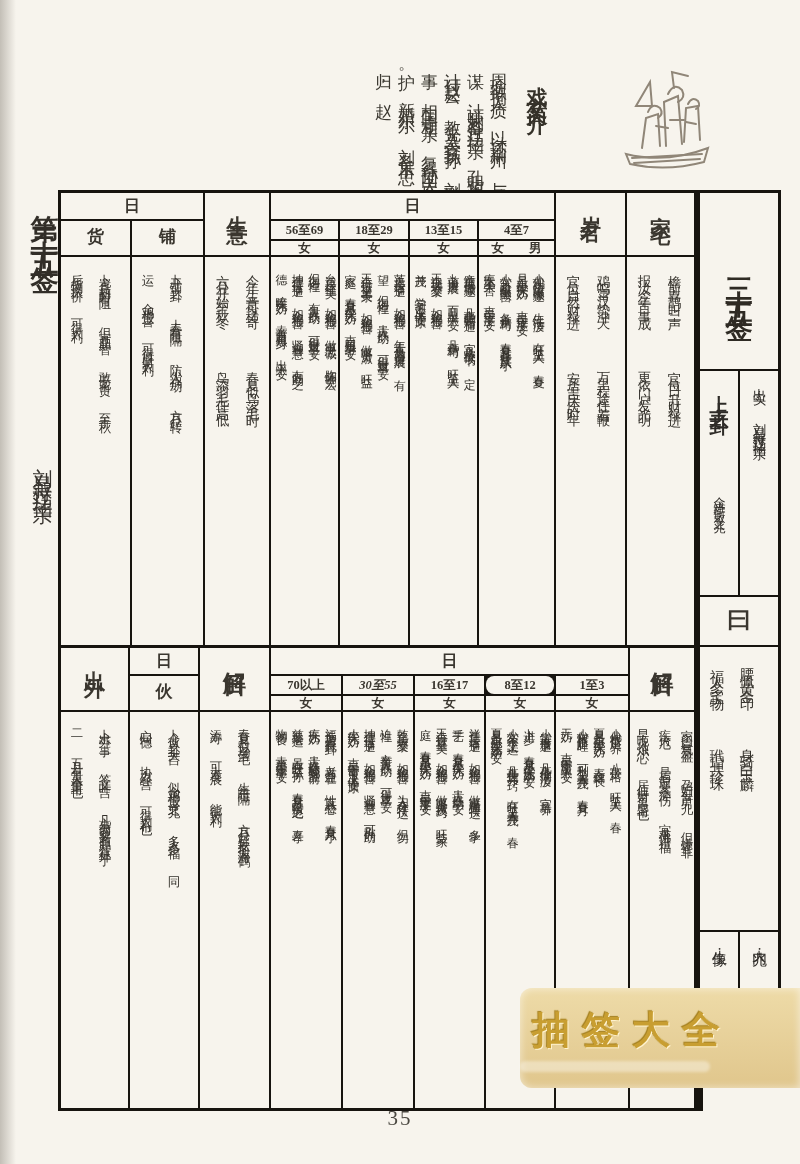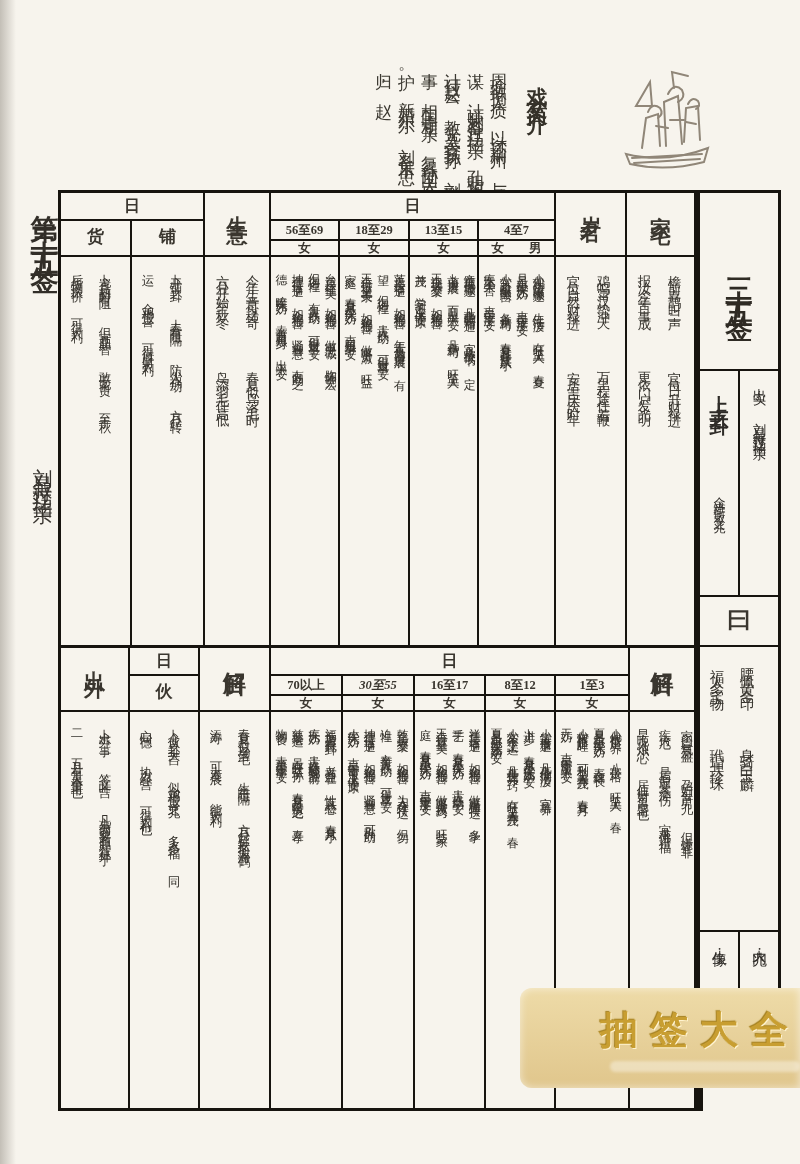--- a/index.html
+++ b/index.html
@@ -46,21 +46,21 @@
   
   .sub-row{display:flex;height:100%;}
   .sub-col{flex:1;display:flex;justify-content:center;}
   .divider{border-left:2px solid var(--line);}
   .poem-hdr{display:block;text-align:center;font-size:23px;font-weight:600;
     letter-spacing:24px;padding-left:24px;line-height:46px;color:#3a362f;}
   
   .wm{position:absolute;left:520px;top:988px;width:280px;height:100px;z-index:6;
     background:linear-gradient(180deg,#eedba8,#e0c68c);border-radius:12px 0 0 12px;
     box-shadow:inset 0 0 8px rgba(255,255,255,.6);display:flex;flex-direction:column;
-    align-items:flex-end;justify-content:center;}
+    align-items:flex-start;justify-content:center;}
   .wm-text{font-size:38px;font-weight:bold;letter-spacing:12px;padding-left:12px;
     color:#c89e31;text-shadow:1px 1px 0 #fff3cf,-1px -1px 1px #a5801f;}
   .wm-sub{width:190px;height:11px;margin-top:5px;border-radius:6px;
     background:rgba(255,255,255,.38);filter:blur(1.5px);}
   .pagenum{position:absolute;left:0;top:1106px;width:800px;text-align:center;
     font-size:21px;color:#4c4942;letter-spacing:2px;}
 </style>
 </head>
 <body>
 
@@ -205,21 +205,21 @@
       </div>
     <div class="gc" style="grid-column:4;grid-row:2;">
       <span class="range">70以上</span>
       </div>
     <div class="gc" style="grid-column:5;grid-row:2;font-style:italic;">
       <span class="range">30至55</span>
       </div>
     <div class="gc" style="grid-column:6;grid-row:2;">
       <span class="range">16至17</span>
       </div>
-    <div class="gc" style="grid-column:7;grid-row:2;">
+    <div class="gc" style="grid-column:7;grid-row:2;border-radius:8px;">
       <span class="range">8至12</span>
       </div>
     <div class="gc" style="grid-column:8;grid-row:2;">
       <span class="range">1至3</span>
       </div>
     <div class="gc" style="grid-column:4;grid-row:3;">
       <span class="gender">女 男</span>
       </div>
     <div class="gc" style="grid-column:5;grid-row:3;">
       <span class="gender">女 男</span>
@@ -321,13 +321,14 @@
           </div>
       </div>
     </div>
   </div>
 
   <div class="wm">
     <span class="wm-text">抽签大全</span>
     <div class="wm-sub"></div>
   </div>
 
+  <div class="pagenum">35</div>
 </div>
 
 </body></html>

